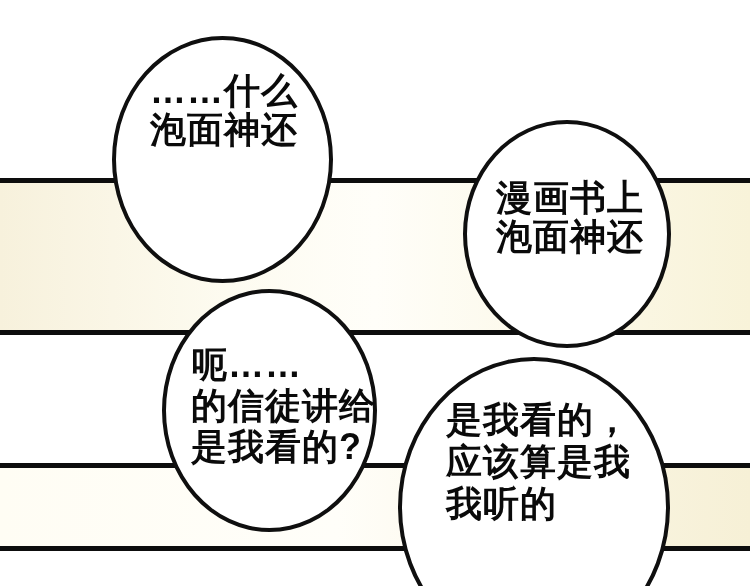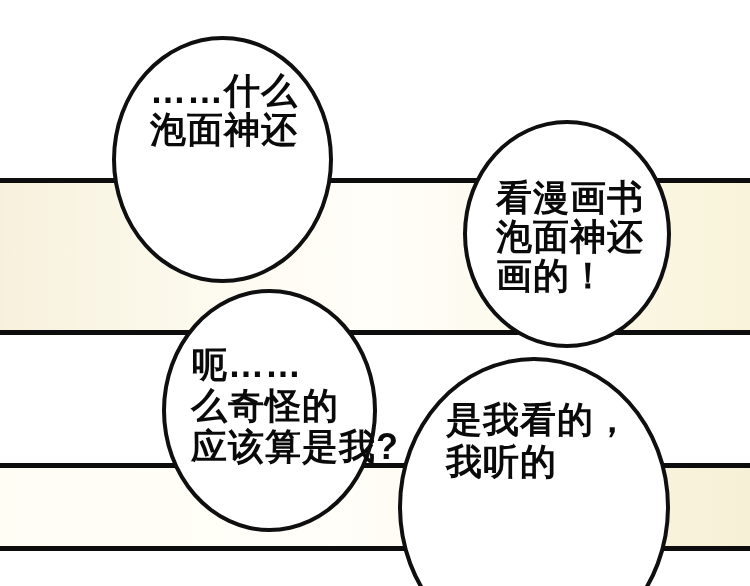--- a/index.html
+++ b/index.html
@@ -71,29 +71,29 @@
   <div id="bubble-2" class="bubble"></div>
   <div id="bubble-3" class="bubble"></div>
   <div id="bubble-4" class="bubble"></div>
 
   <div id="speech-1" class="speech">
     <div>……什么</div>
     <div>泡面神还</div>
   </div>
 
   <div id="speech-2" class="speech">
-    <div>看漫画书</div>
+    <div>漫画书上</div>
     <div>泡面神还</div>
-    <div>画的！</div>
   </div>
 
   <div id="speech-3" class="speech">
     <div>呃……</div>
-    <div>么奇怪的</div>
-    <div>应该算是我?</div>
+    <div>的信徒讲给</div>
+    <div>是我看的?</div>
   </div>
 
   <div id="speech-4" class="speech">
     <div>是我看的，</div>
+    <div>应该算是我</div>
     <div>我听的</div>
   </div>
 
 </div>
 
 </body></html>

